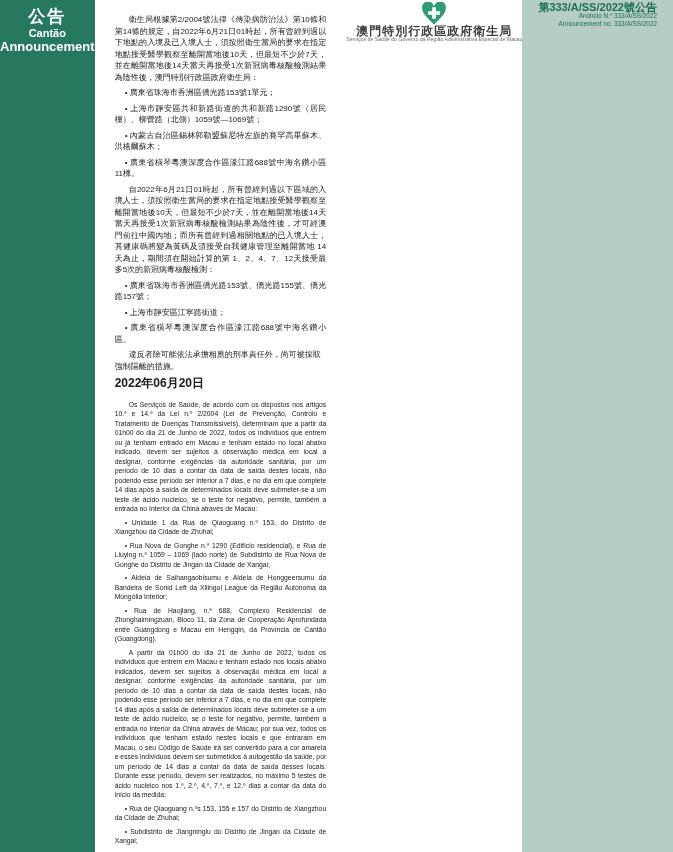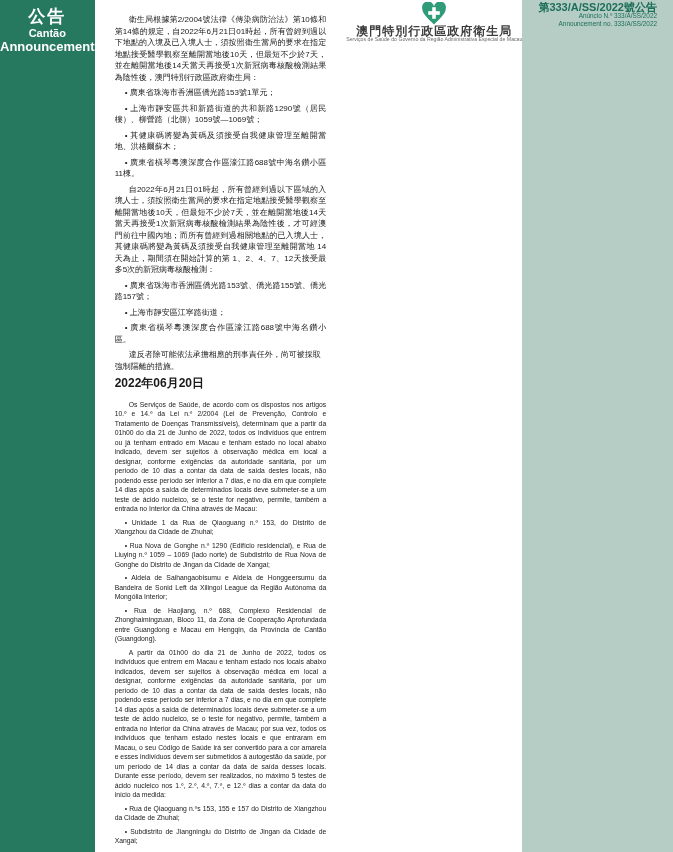--- a/index.html
+++ b/index.html
@@ -73,21 +73,21 @@
   </header>
   <div class="banner-divider"></div>
 
   <main class="content">
 
     <section class="sec-zh">
       <p class="para">衛生局根據第2/2004號法律《傳染病防治法》第10條和第14條的規定，自2022年6月21日01時起，所有曾經到過以下地點的入境及已入境人士，須按照衛生當局的要求在指定地點接受醫學觀察至離開當地後10天，但最短不少於7天，並在離開當地後14天當天再接受1次新冠病毒核酸檢測結果為陰性後，澳門特別行政區政府衛生局：</p>
       <ul class="blist">
         <li>廣東省珠海市香洲區僑光路153號1單元；</li>
         <li>上海市靜安區共和新路街道的共和新路1290號（居民樓）、柳營路（北側）1059號—1069號；</li>
-        <li>其健康碼將變為黃碼及須接受自我健康管理至離開當地、洪格爾蘇木；</li>
+        <li>內蒙古自治區錫林郭勒盟蘇尼特左旗的賽罕高畢蘇木、洪格爾蘇木；</li>
         <li>廣東省橫琴粵澳深度合作區濠江路688號中海名鑽小區11棟。</li>
       </ul>
       <p class="para">自2022年6月21日01時起，所有曾經到過以下區域的入境人士，須按照衛生當局的要求在指定地點接受醫學觀察至離開當地後10天，但最短不少於7天，並在離開當地後14天當天再接受1次新冠病毒核酸檢測結果為陰性後，才可經澳門前往中國內地；而所有曾經到過相關地點的已入境人士，其健康碼將變為黃碼及須接受自我健康管理至離開當地 14 天為止，期間須在開始計算的第 1、2、4、7、12天接受最多5次的新冠病毒核酸檢測：</p>
       <ul class="blist">
         <li>廣東省珠海市香洲區僑光路153號、僑光路155號、僑光路157號；</li>
         <li>上海市靜安區江寧路街道；</li>
         <li>廣東省橫琴粵澳深度合作區濠江路688號中海名鑽小區。</li>
       </ul>
       <p class="violation">違反者除可能依法承擔相應的刑事責任外，尚可被採取強制隔離的措施。</p>
       <p class="date-zh">2022年06月20日</p>

